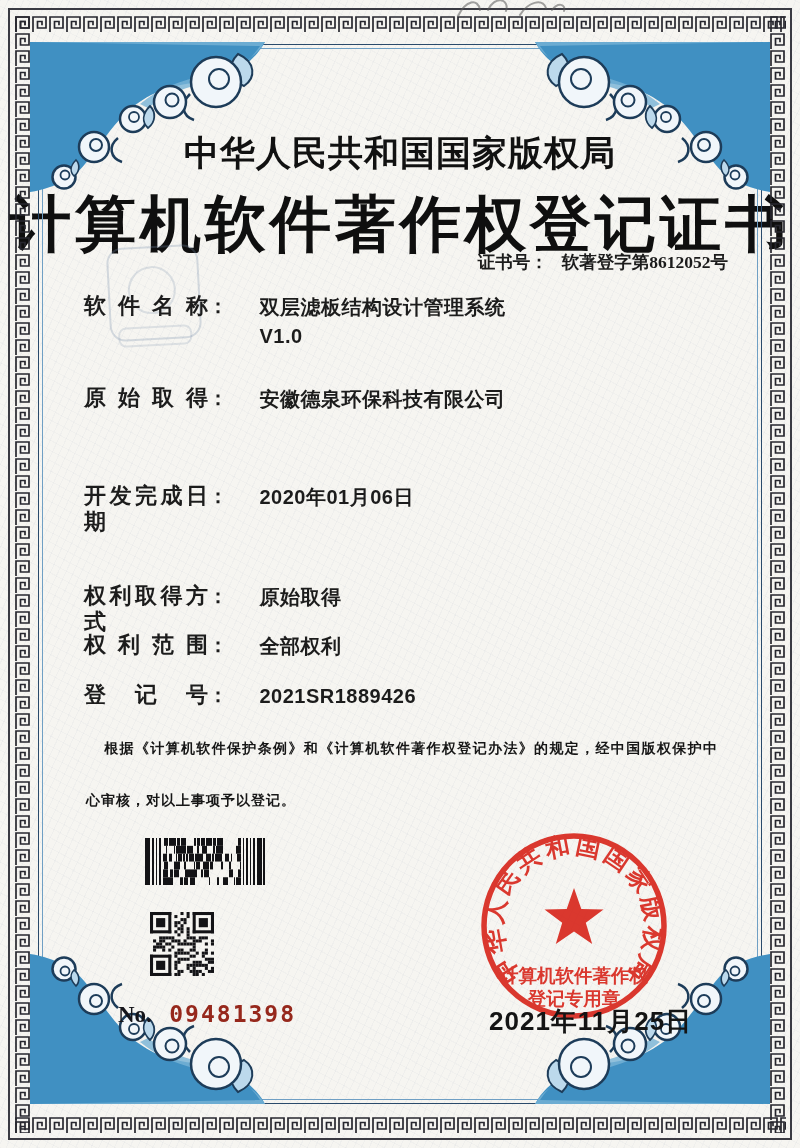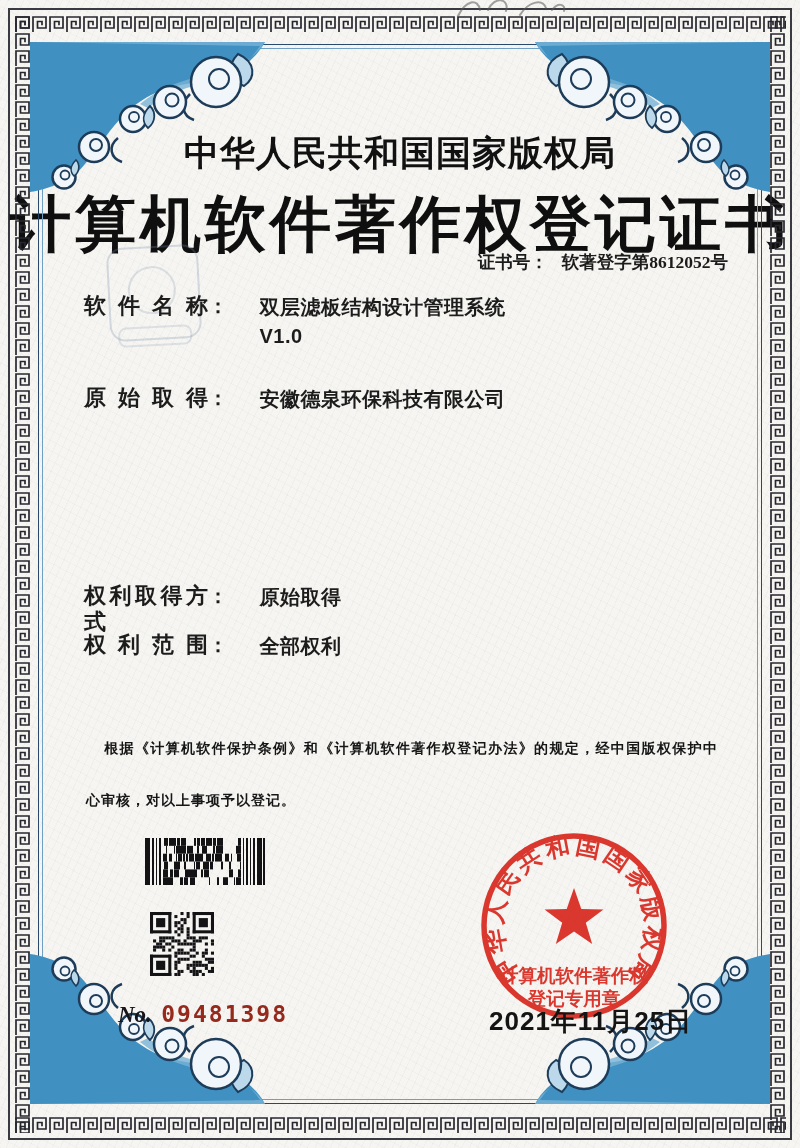--- a/index.html
+++ b/index.html
@@ -54,23 +54,23 @@
   .f-acq{top:583px;}   .f-scope{top:632px;}
   .f-reg{top:682px;}
   
   .statement{position:absolute;left:86px;right:82px;top:722px;z-index:3;
     font-size:14px;font-weight:600;line-height:52px;letter-spacing:1px;text-align:justify;
     text-indent:1.3em;color:#161616;}
   
   .barcode{position:absolute;left:145px;top:838px;width:120px;height:47px;z-index:3;}
   .qr{position:absolute;left:150px;top:912px;width:64px;height:64px;z-index:3;}
   .serial{position:absolute;left:118px;top:1001px;z-index:3;font-size:23px;}
-  .serial .lbl{font-family:"Liberation Serif","DejaVu Serif",serif;font-weight:700;color:#15151a;font-style:italic;}
+  .serial .lbl{font-family:"Liberation Serif","DejaVu Serif",serif;font-weight:700;color:#15151a;}
   .serial .num{font-family:"DejaVu Sans Mono","Liberation Mono",monospace;font-weight:700;
-    color:#96281c;letter-spacing:2px;margin-left:3px;}
+    color:#96281c;letter-spacing:2px;margin-left:11px;}
   .seal{position:absolute;left:474px;top:826px;width:200px;height:200px;z-index:4;opacity:.92;}
   .issue-date{position:absolute;left:489px;top:1004px;z-index:5;
     font-size:26px;font-weight:800;letter-spacing:1px;color:#141414;}
 </style>
 </head>
 <body>
 
 <div class="page">
 
   <svg width="0" height="0" style="position:absolute">
@@ -143,27 +143,35 @@
   </div>
 
   <div class="field f-name">
     <span class="flabel">软件名称</span><span class="fcolon">：</span>
     <span class="fvalue"><span>双层滤板结构设计管理系统</span><br><span>V1.0</span></span>
   </div>
   <div class="field f-owner">
     <span class="flabel">原始取得</span><span class="fcolon">：</span>
     <span class="fvalue">安徽德泉环保科技有限公司</span>
   </div>
+  <div class="field f-dev">
+    <span class="flabel">开发完成日期</span><span class="fcolon">：</span>
+    <span class="fvalue">2020年01月06日</span>
+  </div>
   <div class="field f-scope">
     <span class="flabel">权利范围</span><span class="fcolon">：</span>
     <span class="fvalue">全部权利</span>
   </div>
   <div class="field f-acq">
     <span class="flabel">权利取得方式</span><span class="fcolon">：</span>
     <span class="fvalue">原始取得</span>
+  </div>
+  <div class="field f-reg">
+    <span class="flabel">登记号</span><span class="fcolon">：</span>
+    <span class="fvalue">2021SR1889426</span>
   </div>
 
   <div class="statement">根据《计算机软件保护条例》和《计算机软件著作权登记办法》的规定，经中国版权保护中心审核，对以上事项予以登记。</div>
 
   <svg id="barcode-svg" class="barcode" viewBox="0 0 120 47" fill="#131316">
       <rect x="0" y="0" width="5" height="47"></rect>
       <rect x="7" y="0" width="2" height="47"></rect>
       <rect x="11" y="0" width="1" height="47"></rect>
       <rect x="14" y="0" width="2" height="47"></rect>
       <rect x="19" y="0" width="4" height="7.85"></rect>

